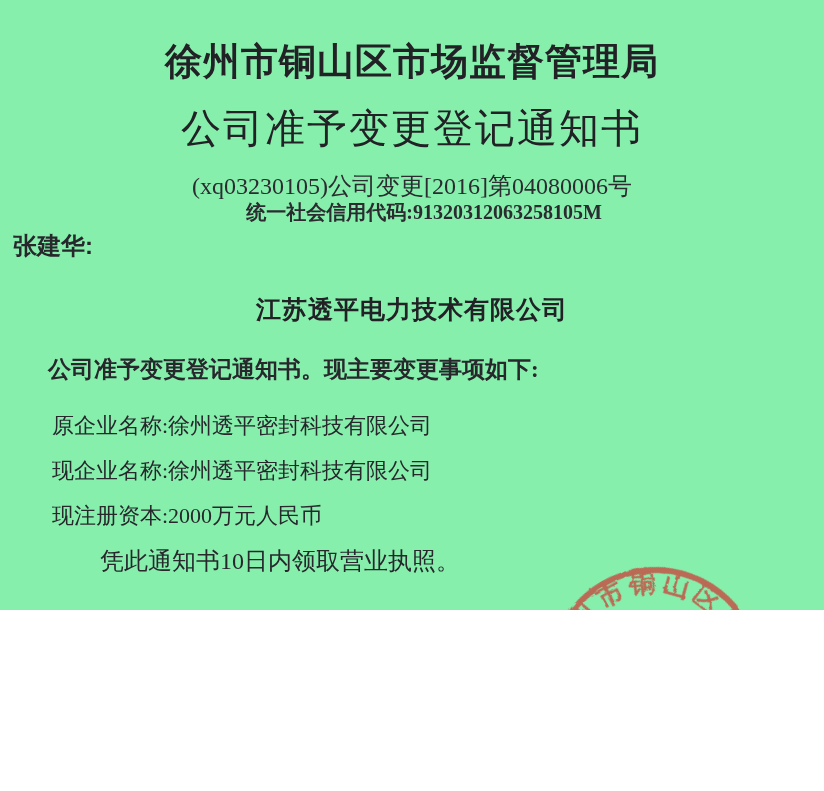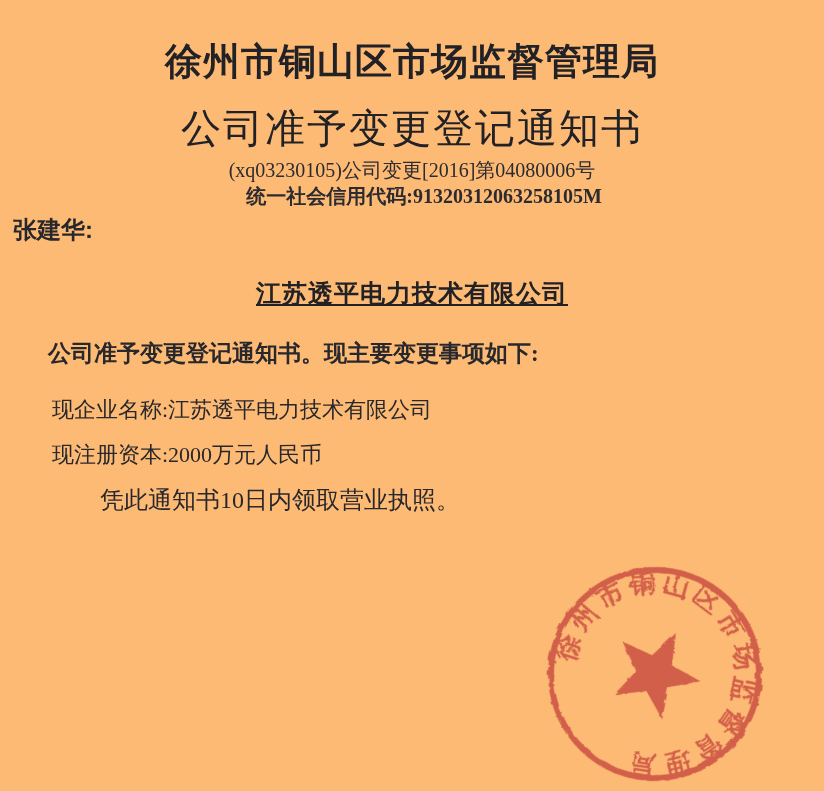--- a/index.html
+++ b/index.html
@@ -1,20 +1,20 @@
 <!DOCTYPE html>
 <html><head>
 <meta charset="utf-8">
 <style>
   html, body { margin: 0; padding: 0; background: #ffffff; }
   .page {
     position: relative;
     width: 824px;
-    height: 791px;
-    background: #fdba74;
+    height: 610px;
+    background: #86efac;
     overflow: hidden;
     font-family: "Liberation Serif", "DejaVu Serif", serif;
     color: #26262b;
   }
   .authority {
     margin-top: 38px;
     text-align: center;
     font-family: "Liberation Sans", "DejaVu Sans", sans-serif;
     font-weight: 700;
     font-size: 37px;
@@ -26,23 +26,23 @@
     margin-top: 16px;
     text-align: center;
     font-family: "Liberation Sans", "DejaVu Sans", sans-serif;
     font-weight: 400;
     font-size: 40px;
     line-height: 52px;
     letter-spacing: 2px;
     color: #222226;
   }
   .ref-line {
-    margin-top: 4px;
+    margin-top: 20px;
     text-align: center;
-    font-size: 20px;
+    font-size: 24px;
     line-height: 25px;
     color: #2b2b30;
   }
   .code-line {
     margin-top: 1px;
     text-align: center;
     font-size: 20px;
     line-height: 25px;
     font-weight: 600;
     color: #2b2b30;
@@ -66,21 +66,20 @@
   }
   .company {
     margin-top: 32px;
     text-align: center;
     font-family: "Liberation Sans", "DejaVu Sans", sans-serif;
     font-weight: 700;
     font-size: 25px;
     line-height: 32px;
     letter-spacing: 1px;
     color: #222226;
-    text-decoration: underline;
   }
   .statement {
     margin: 30px 0 0 48px;
     font-size: 23px;
     line-height: 30px;
     font-weight: 600;
     color: #27272c;
   }
   .items {
     margin: 28px 0 0 52px;
@@ -130,21 +129,22 @@
   <div class="code-line">统一社会信用代码:91320312063258105M</div>
 
   <div class="addressee">张建华:</div>
 
 
   <div class="company">江苏透平电力技术有限公司</div>
 
   <div class="statement">公司准予变更登记通知书。现主要变更事项如下:</div>
 
   <div class="items">
-    <div class="item">现企业名称:江苏透平电力技术有限公司</div>
+    <div class="item">原企业名称:徐州透平密封科技有限公司</div>
+    <div class="item">现企业名称:徐州透平密封科技有限公司</div>
     <div class="item">现注册资本:2000万元人民币</div>
   </div>
 
   <div class="note">凭此通知书10日内领取营业执照。</div>
 
 
   <div class="seal">
     <svg width="236" height="236" viewBox="0 0 236 236">
       <defs>
         <path id="sealArc" d="M 36,118 A 82,82 0 1 1 200,118 A 82,82 0 1 1 36,118" fill="none"></path>

